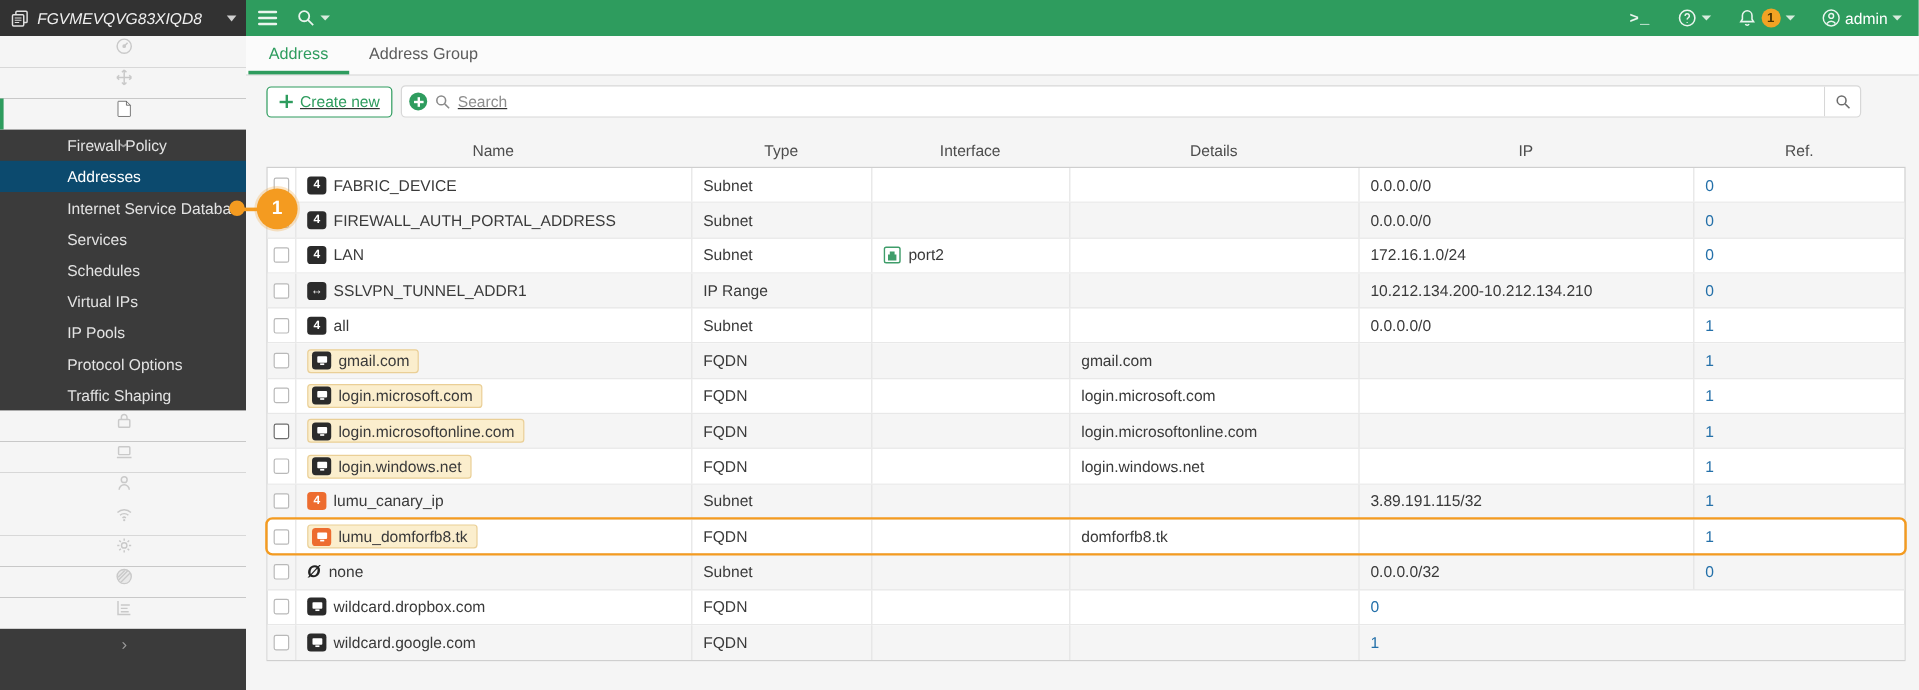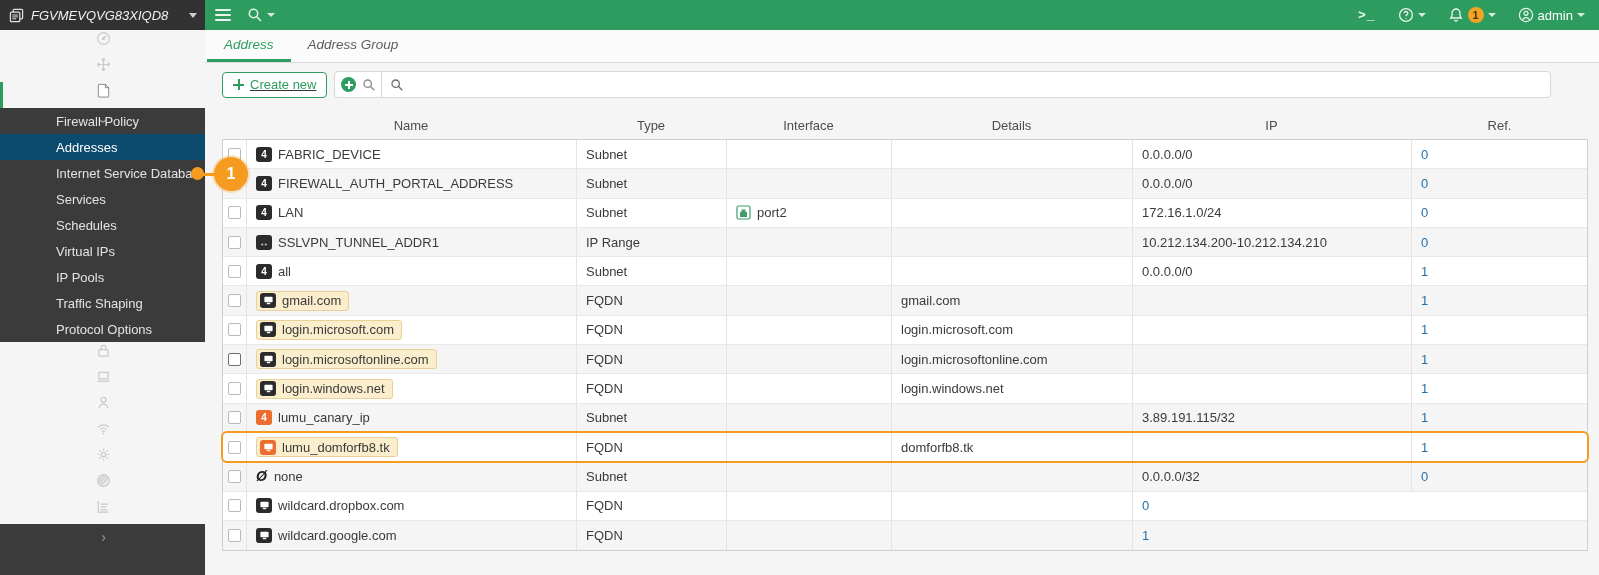--- a/index.html
+++ b/index.html
@@ -35,21 +35,21 @@
   .tb-group { display:flex; align-items:center; gap:4px; cursor:pointer; }
   .tb-right { margin-left:auto; display:flex; align-items:center; gap:22px; }
   .tb-ic svg { width:16px; height:16px; display:block; }
   .tb-caret { width:0; height:0; border-left:4px solid transparent; border-right:4px solid transparent; border-top:4px solid #d7ebdd; }
   .console-ic { font-family:"Liberation Mono","DejaVu Sans Mono",monospace; font-size:13px; font-weight:bold; letter-spacing:1px; }
   .badge { min-width:16px; height:16px; border-radius:8px; background:#f2a324; color:#4a3300; font-size:11px; font-weight:bold; display:flex; align-items:center; justify-content:center; padding:0 4px; }
   .admin-lbl { font-size:13px; color:#fff; }
 
   
   .tabbar { height:33px; background:#fbfbfb; border-bottom:1px solid #d9d9d9; display:flex; align-items:stretch; padding-left:2px; flex:none; }
-  .tab { padding:0 17px; display:flex; align-items:center; font-size:13.5px; color:#5c5c5c; cursor:pointer; border-bottom:3px solid transparent;font-style:italic; }
+  .tab { padding:0 17px; display:flex; align-items:center; font-size:13.5px; color:#5c5c5c; cursor:pointer; border-bottom:3px solid transparent; }
   .tab.active { color:#2e9c5e; border-bottom-color:#2e9c5e; }
 
   
   .toolbar { height:43px; display:flex; align-items:center; padding:0 48px 0 17px; gap:7px; flex:none;text-decoration:underline; }
   .btn-create { height:26px; display:flex; align-items:center; gap:6px; padding:0 10px; background:#fff; border:1px solid #2e9c5e; border-radius:4px; color:#2e9c5e; font-size:13px; cursor:pointer; flex:none; }
   .plus-ic { position:relative; width:11px; height:11px; }
   .plus-ic::before,.plus-ic::after { content:''; position:absolute; background:#2e9c5e; }
   .plus-ic::before { left:5px; top:0; width:1.6px; height:11px; }
   .plus-ic::after { left:0; top:5px; width:11px; height:1.6px; }
   .searchbox { flex:1; height:27px; background:#fff; border:1px solid #d7d7d7; border-radius:4px; display:flex; align-items:center; padding-left:6px; }
@@ -153,24 +153,24 @@
         <div class="nav-item sub">
           <span class="lbl">Schedules</span>
         </div>
         <div class="nav-item sub">
           <span class="lbl">Virtual IPs</span>
         </div>
         <div class="nav-item sub">
           <span class="lbl">IP Pools</span>
         </div>
         <div class="nav-item sub">
+          <span class="lbl">Protocol Options</span>
+        </div>
+        <div class="nav-item sub">
           <span class="lbl">Traffic Shaping</span>
-        </div>
-        <div class="nav-item sub">
-          <span class="lbl">Protocol Options</span>
         </div>
         <div class="nav-item main">
           <span class="nav-ic">
             <svg viewBox="0 0 16 16" fill="none" stroke="currentColor" stroke-width="1.3">
               <rect x="3" y="7" width="10" height="7" rx="1"></rect>
               <path d="M5.5 7 V5 a2.5 2.5 0 0 1 5 0 v2"></path>
             </svg>
           </span>
           <span class="lbl">Security Profiles</span>
           <span class="chev">›</span>
@@ -302,20 +302,21 @@
         <span>Create new</span>
       </div>
       <div class="searchbox">
         <span class="circle-plus"></span>
         <span class="mag">
           <svg viewBox="0 0 16 16" fill="none" stroke="currentColor" stroke-width="1.5">
               <circle cx="6.5" cy="6.5" r="4.2"></circle>
               <path d="M9.8 9.8 L14 14"></path>
             </svg>
         </span>
+        <span class="ph">Search</span>
         <span class="search-btn">
           <svg viewBox="0 0 16 16" fill="none" stroke="currentColor" stroke-width="1.5">
               <circle cx="6.5" cy="6.5" r="4.2"></circle>
               <path d="M9.8 9.8 L14 14"></path>
             </svg>
         </span>
       </div>
     </div>
 
     <div class="tablewrap">

